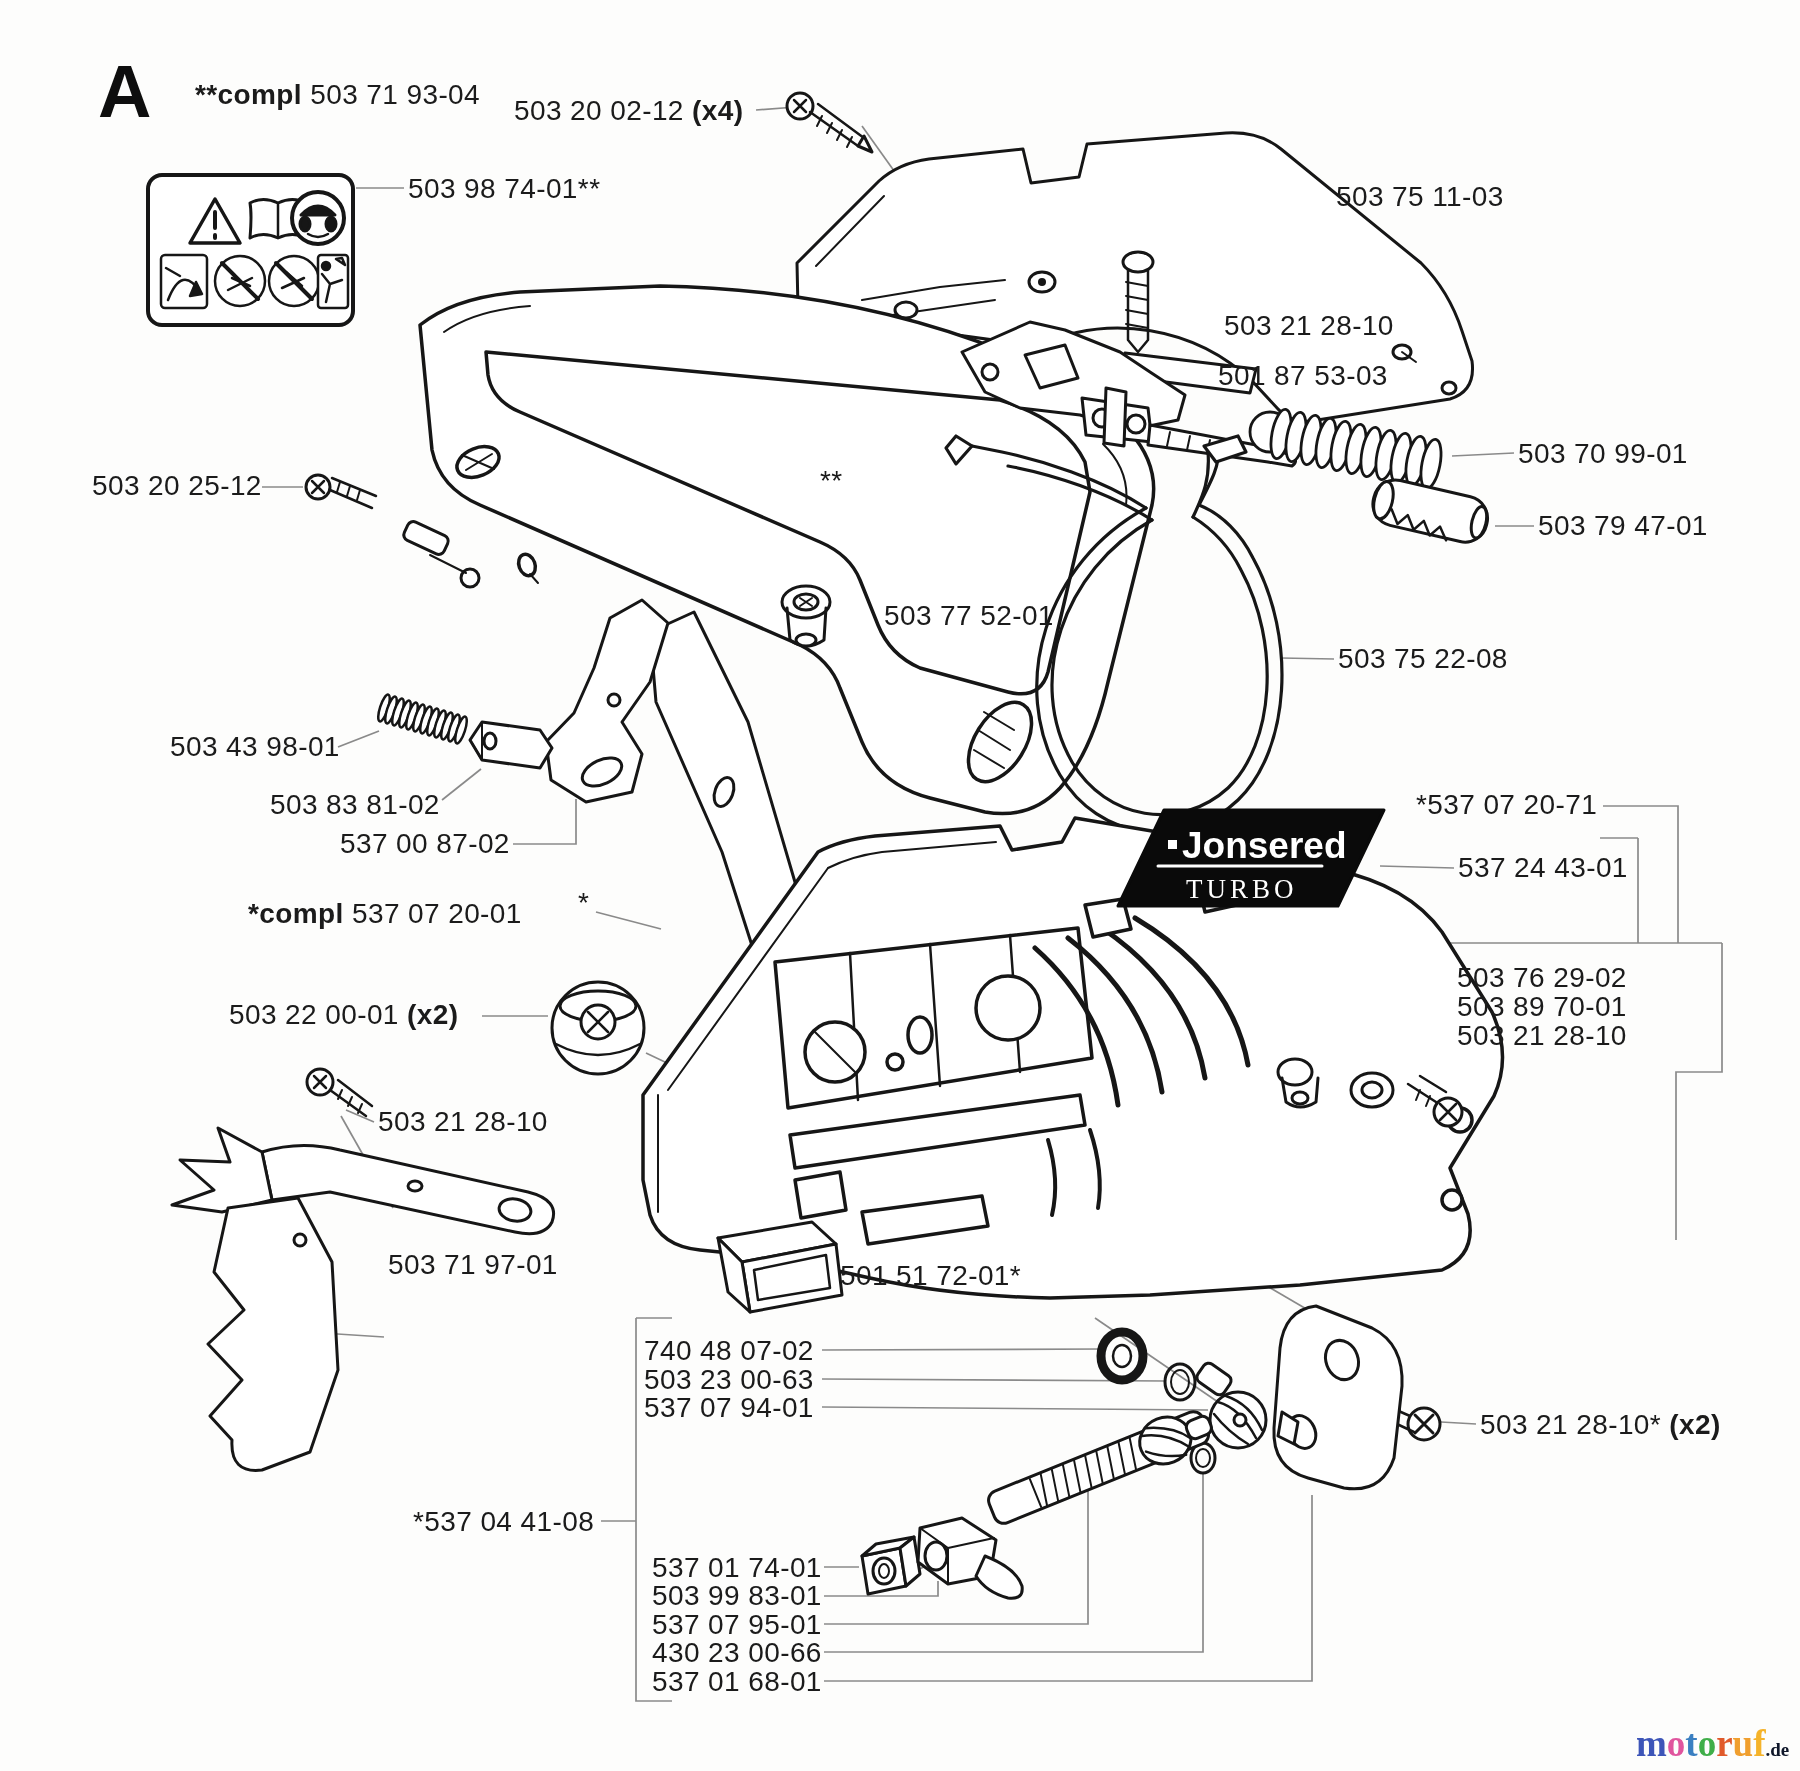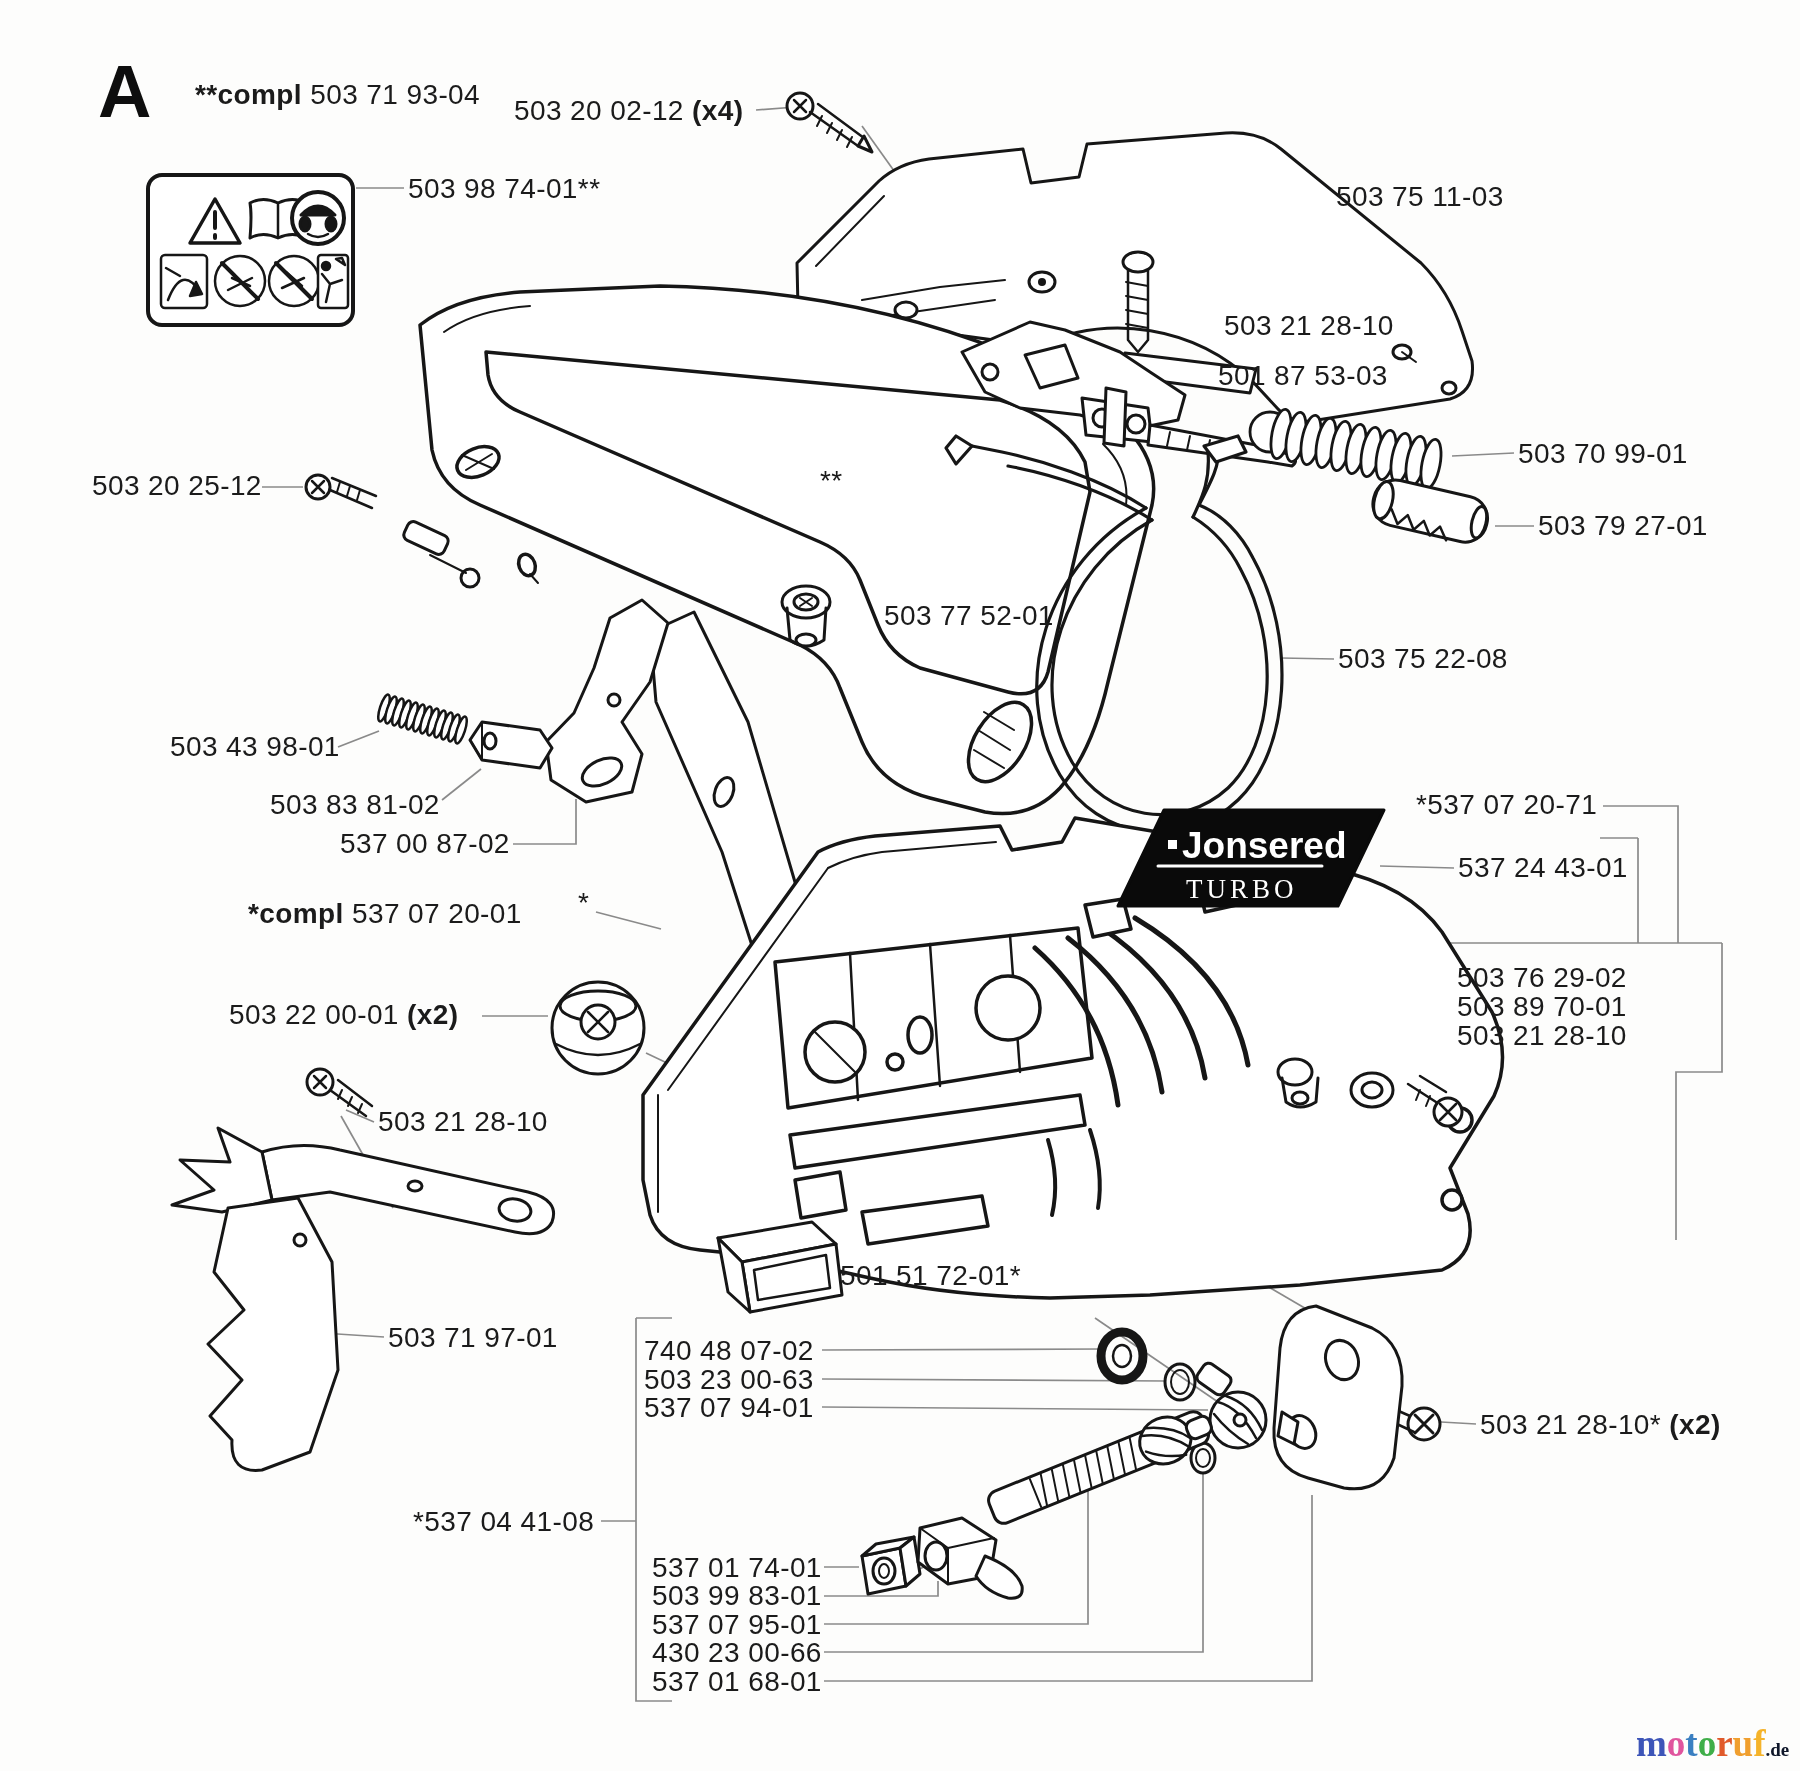--- a/index.html
+++ b/index.html
@@ -377,39 +377,39 @@
 
   <div class="fig-letter">A</div>
 
   <div class="plabel" style="left:195px;top:80px"><span class="b">**compl </span><span>503 71 93-04</span><span class="b"></span></div>
   <div class="plabel" style="left:514px;top:96px"><span class="b"></span><span>503 20 02-12 </span><span class="b">(x4)</span></div>
   <div class="plabel" style="left:408px;top:174px"><span class="b"></span><span>503 98 74-01**</span><span class="b"></span></div>
   <div class="plabel" style="left:1336px;top:182px"><span class="b"></span><span>503 75 11-03</span><span class="b"></span></div>
   <div class="plabel" style="left:1224px;top:311px"><span class="b"></span><span>503 21 28-10</span><span class="b"></span></div>
   <div class="plabel" style="left:1218px;top:361px"><span class="b"></span><span>501 87 53-03</span><span class="b"></span></div>
   <div class="plabel" style="left:1518px;top:439px"><span class="b"></span><span>503 70 99-01</span><span class="b"></span></div>
-  <div class="plabel" style="left:1538px;top:511px"><span class="b"></span><span>503 79 27-01</span><span class="b"></span></div>
+  <div class="plabel" style="left:1538px;top:511px"><span class="b"></span><span>503 79 47-01</span><span class="b"></span></div>
   <div class="plabel" style="left:92px;top:471px"><span class="b"></span><span>503 20 25-12</span><span class="b"></span></div>
   <div class="plabel" style="left:820px;top:466px"><span class="b"></span><span>**</span><span class="b"></span></div>
   <div class="plabel" style="left:884px;top:601px"><span class="b"></span><span>503 77 52-01</span><span class="b"></span></div>
   <div class="plabel" style="left:1338px;top:644px"><span class="b"></span><span>503 75 22-08</span><span class="b"></span></div>
   <div class="plabel" style="left:170px;top:732px"><span class="b"></span><span>503 43 98-01</span><span class="b"></span></div>
   <div class="plabel" style="left:270px;top:790px"><span class="b"></span><span>503 83 81-02</span><span class="b"></span></div>
   <div class="plabel" style="left:340px;top:829px"><span class="b"></span><span>537 00 87-02</span><span class="b"></span></div>
   <div class="plabel" style="left:1416px;top:790px"><span class="b"></span><span>*537 07 20-71</span><span class="b"></span></div>
   <div class="plabel" style="left:1458px;top:853px"><span class="b"></span><span>537 24 43-01</span><span class="b"></span></div>
   <div class="plabel" style="left:248px;top:899px"><span class="b">*compl </span><span>537 07 20-01</span><span class="b"></span></div>
   <div class="plabel" style="left:578px;top:888px"><span class="b"></span><span>*</span><span class="b"></span></div>
   <div class="plabel" style="left:229px;top:1000px"><span class="b"></span><span>503 22 00-01 </span><span class="b">(x2)</span></div>
   <div class="plabel" style="left:1457px;top:963px"><span class="b"></span><span>503 76 29-02</span><span class="b"></span></div>
   <div class="plabel" style="left:1457px;top:992px"><span class="b"></span><span>503 89 70-01</span><span class="b"></span></div>
   <div class="plabel" style="left:1457px;top:1021px"><span class="b"></span><span>503 21 28-10</span><span class="b"></span></div>
   <div class="plabel" style="left:378px;top:1107px"><span class="b"></span><span>503 21 28-10</span><span class="b"></span></div>
   <div class="plabel" style="left:840px;top:1261px"><span class="b"></span><span>501 51 72-01*</span><span class="b"></span></div>
-  <div class="plabel" style="left:388px;top:1323px"><span class="b"></span><span>503 71 97-01</span><span class="b"></span></div>
+  <div class="plabel" style="left:388px;top:1250px"><span class="b"></span><span>503 71 97-01</span><span class="b"></span></div>
   <div class="plabel" style="left:644px;top:1336px"><span class="b"></span><span>740 48 07-02</span><span class="b"></span></div>
   <div class="plabel" style="left:644px;top:1365px"><span class="b"></span><span>503 23 00-63</span><span class="b"></span></div>
   <div class="plabel" style="left:644px;top:1393px"><span class="b"></span><span>537 07 94-01</span><span class="b"></span></div>
   <div class="plabel" style="left:1480px;top:1410px"><span class="b"></span><span>503 21 28-10* </span><span class="b">(x2)</span></div>
   <div class="plabel" style="left:413px;top:1507px"><span class="b"></span><span>*537 04 41-08</span><span class="b"></span></div>
   <div class="plabel" style="left:652px;top:1553px"><span class="b"></span><span>537 01 74-01</span><span class="b"></span></div>
   <div class="plabel" style="left:652px;top:1581px"><span class="b"></span><span>503 99 83-01</span><span class="b"></span></div>
   <div class="plabel" style="left:652px;top:1610px"><span class="b"></span><span>537 07 95-01</span><span class="b"></span></div>
   <div class="plabel" style="left:652px;top:1638px"><span class="b"></span><span>430 23 00-66</span><span class="b"></span></div>
   <div class="plabel" style="left:652px;top:1667px"><span class="b"></span><span>537 01 68-01</span><span class="b"></span></div>

